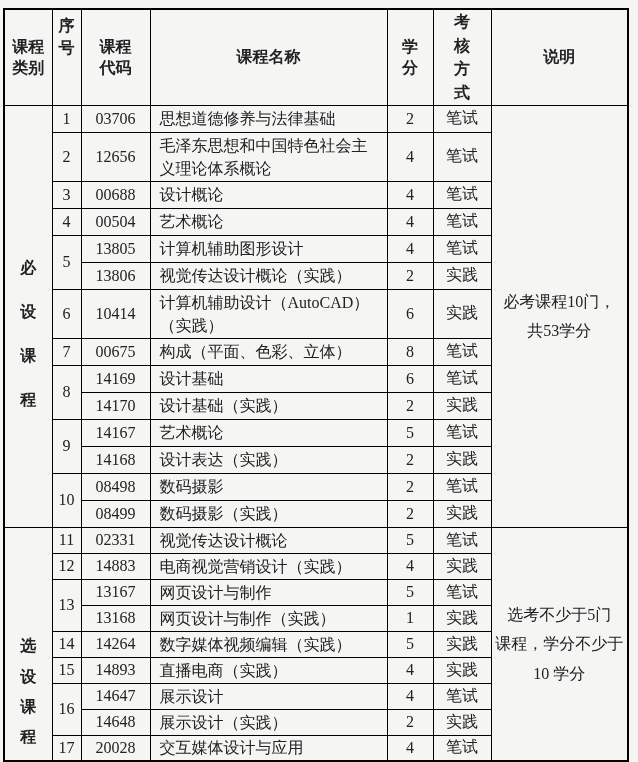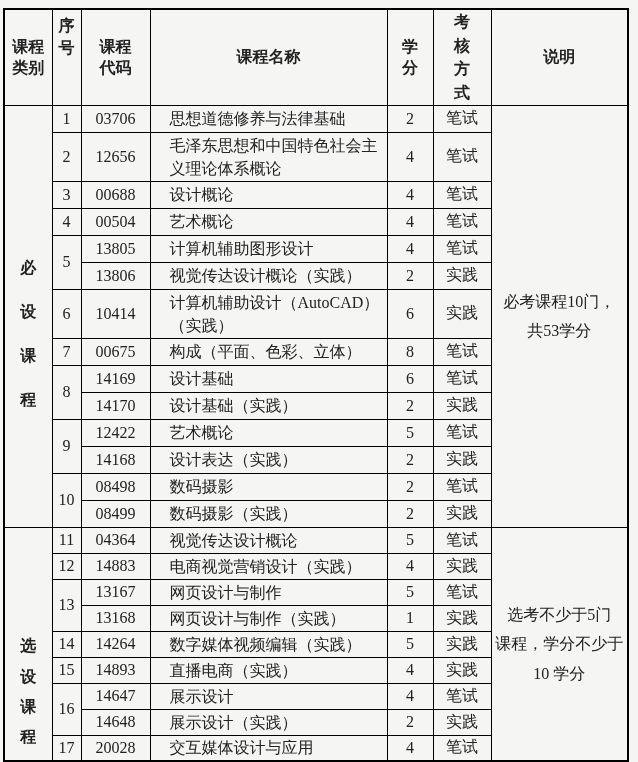--- a/index.html
+++ b/index.html
@@ -43,21 +43,21 @@
   th.h-twoline  { line-height: 1.35; }
   th.h-seq      { vertical-align: top; padding-top: 5px; line-height: 1.35; }
   th.h-method   { line-height: 1.48; }
 
   tbody tr          { height: 27px; }
   tbody tr.tall     { height: 49px; }
   tbody.sec2 tr     { height: 26px; }
 
   td.c-name {
     text-align: left;
-    padding-left: 19px;
+    padding-left: 9px;
     padding-right: 4px;
     line-height: 1.45;
   }
   td.c-cat {
     font-weight: bold;
     line-height: 2.75;
     padding-top: 36px;
   }
   tbody.sec2 td.c-cat {
     line-height: 1.9;
@@ -172,21 +172,21 @@
       <td class="c-method">笔试</td>
     </tr>
     <tr>
       <td class="c-code">14170</td>
       <td class="c-name">设计基础（实践）</td>
       <td class="c-credit">2</td>
       <td class="c-method">实践</td>
     </tr>
     <tr>
       <td class="c-seq" rowspan="2">9</td>
-      <td class="c-code">12422</td>
+      <td class="c-code">14167</td>
       <td class="c-name">艺术概论</td>
       <td class="c-credit">5</td>
       <td class="c-method">笔试</td>
     </tr>
     <tr>
       <td class="c-code">14168</td>
       <td class="c-name">设计表达（实践）</td>
       <td class="c-credit">2</td>
       <td class="c-method">实践</td>
     </tr>
@@ -205,21 +205,21 @@
     </tr>
   </tbody>
 
   <tbody class="sec2">
     <tr>
       <td class="c-cat" rowspan="9">选
 设
 课
 程</td>
       <td class="c-seq">11</td>
-      <td class="c-code">04364</td>
+      <td class="c-code">02331</td>
       <td class="c-name">视觉传达设计概论</td>
       <td class="c-credit">5</td>
       <td class="c-method">笔试</td>
       <td class="c-note" rowspan="9">选考不少于5门
 课程，学分不少于
 10 学分</td>
     </tr>
     <tr>
       <td class="c-seq">12</td>
       <td class="c-code">14883</td>

